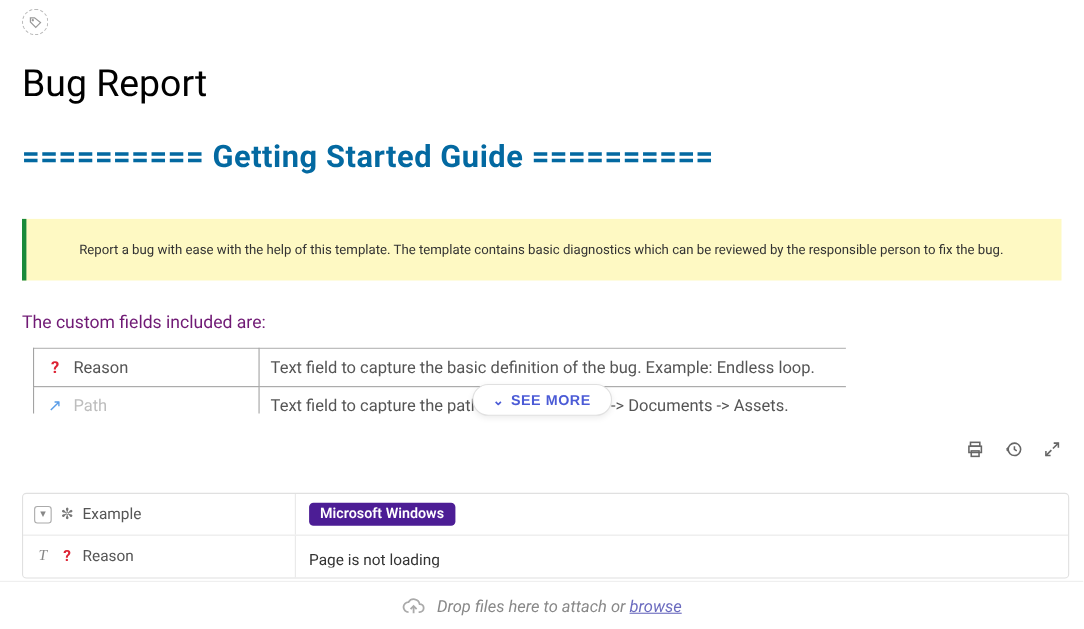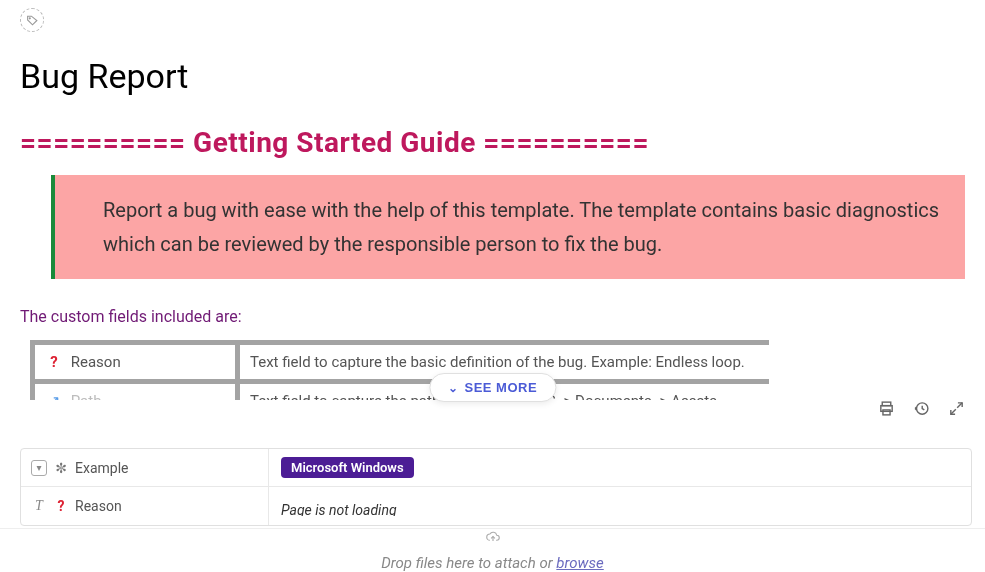--- a/index.html
+++ b/index.html
@@ -31,53 +31,52 @@
     }
     h1.page-title {
       font-size: 34px;
       font-weight: 400;
       color: #000000;
       margin-bottom: 30px;
     }
     h2.guide-heading {
       font-size: 28px;
       font-weight: 700;
-      color: #be185d;
+      color: #0369a1;
       letter-spacing: 0.5px;
-      margin-bottom: 16px;
+      margin-bottom: 40px;
     }
     .callout {
-      background: #fca5a5;
+      background: #fef9c3;
       border-left: 4px solid #1a8a3a;
       padding: 18px 24px 18px 48px;
-      font-size: 20px;
+      font-size: 12px;
       line-height: 1.7;
       color: #333;
       margin-bottom: 28px;
-      margin-left: 31px;
     }
     .subhead {
       font-size: 16px;
       color: #701a75;
       margin-bottom: 14px;
     }
     .info-table-wrap {
       position: relative;
       margin-left: 10px;
       margin-right: 196px;
       height: 60px;
       overflow: hidden;
     }
     table.info-table {
       width: 760px;
       border-collapse: collapse;
       table-layout: fixed;
     }
     table.info-table td {
-      border: 5px solid #a3a3a3;
+      border: 1px solid #a3a3a3;
       padding: 8px 10px;
       font-size: 15px;
       vertical-align: middle;
       color: #555;
     }
     table.info-table td:first-child { width: 205px; }
     .field-icon { display: inline-block; width: 18px; text-align: center; margin-right: 4px; }
     .faded { color: #bdbdbd; }
     .see-more-btn {
       position: absolute;
@@ -154,36 +153,34 @@
       color: #fff;
       font-size: 13px;
       font-weight: 600;
       padding: 3px 10px;
       border-radius: 4px;
     }
     .details-value.clip {
       overflow: hidden;
       height: 20px;
       position: relative;
-      font-style: italic;
     }
     .dropzone {
       position: absolute;
       left: 0; right: 0; bottom: 0;
       height: 44px;
       background: #fff;
       display: flex;
       align-items: center;
       justify-content: center;
       gap: 10px;
       font-size: 15px;
       font-style: italic;
       color: #888;
       border-top: 1px solid #eee;
-      flex-direction: column;
     }
     .dropzone a { color: #6b6bbf; text-decoration: underline; cursor: pointer; font-style: italic; }
     .dropzone svg { width: 22px; height: 22px; color: #aaa; }
     .red-q { color: #d23; font-weight: 700; }
     .blue-arrow { color: #5a9de8; }
     .gear { color: #777; }
   </style>
 </head>
 <body>
 

